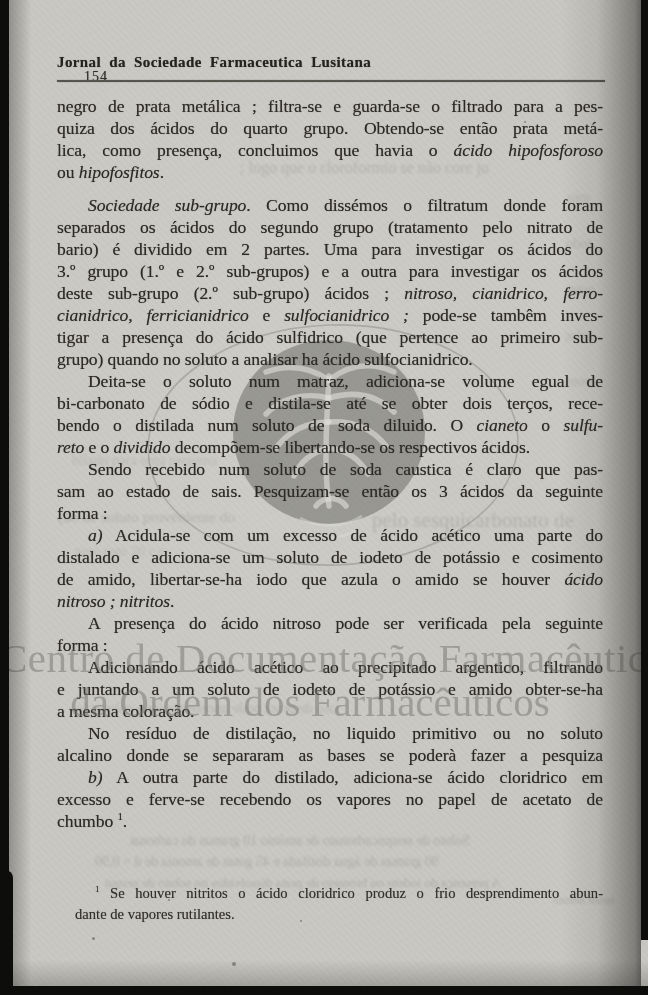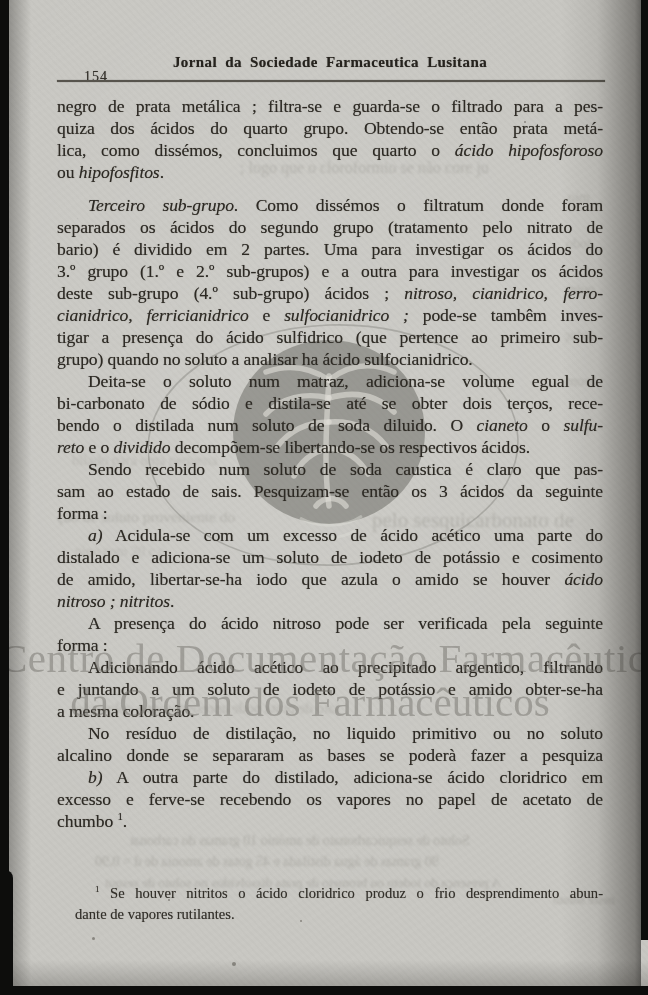--- a/index.html
+++ b/index.html
@@ -22,21 +22,21 @@
   #gutter-shadow{position:absolute; top:0; right:7px; width:80px; height:995px; z-index:8;
     background:linear-gradient(to right, rgba(40,38,34,0) 0%, rgba(40,38,34,0.10) 45%, rgba(30,28,25,0.42) 92%, rgba(20,19,17,0.55) 100%);}
   #left-shadow{position:absolute; top:0; left:9px; width:26px; height:995px; z-index:8;
     background:linear-gradient(to right, rgba(20,19,17,0.30), rgba(20,19,17,0) 85%);}
   #bottom-shade{position:absolute; left:0; bottom:9px; width:648px; height:26px; z-index:8;
     background:linear-gradient(to top, rgba(30,28,25,0.22), rgba(30,28,25,0));}
 
   
   #page-number{position:absolute; left:57px; top:69px; font-size:14px; color:#34312b;
     letter-spacing:1px; text-shadow:0 0 0.7px rgba(40,38,34,0.6); z-index:4;margin-left:27px;}
-  #journal-title{position:absolute; left:57px; top:54px; width:546px; text-align:center;
+  #journal-title{position:absolute; left:57px; top:54px; width:546px; text-align:left;
     font-size:15px; font-weight:bold; color:#26231e; word-spacing:4px; letter-spacing:0.4px;
     text-shadow:0 0 0.8px rgba(35,33,29,0.55); z-index:4;}
   #header-rule{position:absolute; left:57px; top:80px; width:548px; height:2px;
     background:#57544d; box-shadow:0 0 1px rgba(60,57,50,0.8); z-index:4;}
 
   
   #body-text{position:absolute; left:57px; top:95px; width:546px; z-index:4;
     color:#2d2a24; font-size:17.6px; letter-spacing:-0.1px;
     text-shadow:0 0 0.8px rgba(45,42,36,0.55);}
   .line{height:22px; line-height:22px; overflow:hidden; text-align:justify; text-align-last:justify; white-space:nowrap;}
@@ -117,27 +117,27 @@
     </svg>
   </div>
 
   <div id="page-number">154</div>
   <div id="journal-title">Jornal da Sociedade Farmaceutica Lusitana</div>
   <div id="header-rule"></div>
 
   <div id="body-text">
       <div class="line"><span>negro de prata metálica ; filtra-se e guarda-se o filtrado para a pes-</span></div>
       <div class="line"><span>quiza dos ácidos do quarto grupo. Obtendo-se então prata metá-</span></div>
-      <div class="line"><span>lica, como dissémos, concluimos que quarto o </span><span class="it">ácido hipofosforoso</span></div>
+      <div class="line"><span>lica, como presença, concluimos que havia o </span><span class="it">ácido hipofosforoso</span></div>
       <div class="line end"><span>ou </span><span class="it">hipofosfitos</span><span>.</span></div>
-      <div class="line ind gap"><span class="it">Terceiro sub-grupo</span><span>. Como dissémos o filtratum donde foram</span></div>
+      <div class="line ind gap"><span class="it">Sociedade sub-grupo</span><span>. Como dissémos o filtratum donde foram</span></div>
       <div class="line"><span>separados os ácidos do segundo grupo (tratamento pelo nitrato de</span></div>
       <div class="line"><span>bario) é dividido em 2 partes. Uma para investigar os ácidos do</span></div>
       <div class="line"><span>3.º grupo (1.º e 2.º sub-grupos) e a outra para investigar os ácidos</span></div>
-      <div class="line"><span>deste sub-grupo (4.º sub-grupo) ácidos ; </span><span class="it">nitroso, cianidrico, ferro-</span></div>
+      <div class="line"><span>deste sub-grupo (2.º sub-grupo) ácidos ; </span><span class="it">nitroso, cianidrico, ferro-</span></div>
       <div class="line"><span class="it">cianidrico, ferricianidrico</span><span> e </span><span class="it">sulfocianidrico ;</span><span> pode-se tambêm inves-</span></div>
       <div class="line"><span>tigar a presença do ácido sulfidrico (que pertence ao primeiro sub-</span></div>
       <div class="line end"><span>grupo) quando no soluto a analisar ha ácido sulfocianidrico.</span></div>
       <div class="line ind"><span>Deita-se o soluto num matraz, adiciona-se volume egual de</span></div>
       <div class="line"><span>bi-carbonato de sódio e distila-se até se obter dois terços, rece-</span></div>
       <div class="line"><span>bendo o distilada num soluto de soda diluido. O </span><span class="it">cianeto</span><span> o </span><span class="it">sulfu-</span></div>
       <div class="line end"><span class="it">reto</span><span> e o </span><span class="it">dividido</span><span> decompõem-se libertando-se os respectivos ácidos.</span></div>
       <div class="line ind"><span>Sendo recebido num soluto de soda caustica é claro que pas-</span></div>
       <div class="line"><span>sam ao estado de sais. Pesquizam-se então os 3 ácidos da seguinte</span></div>
       <div class="line end"><span>forma :</span></div>

